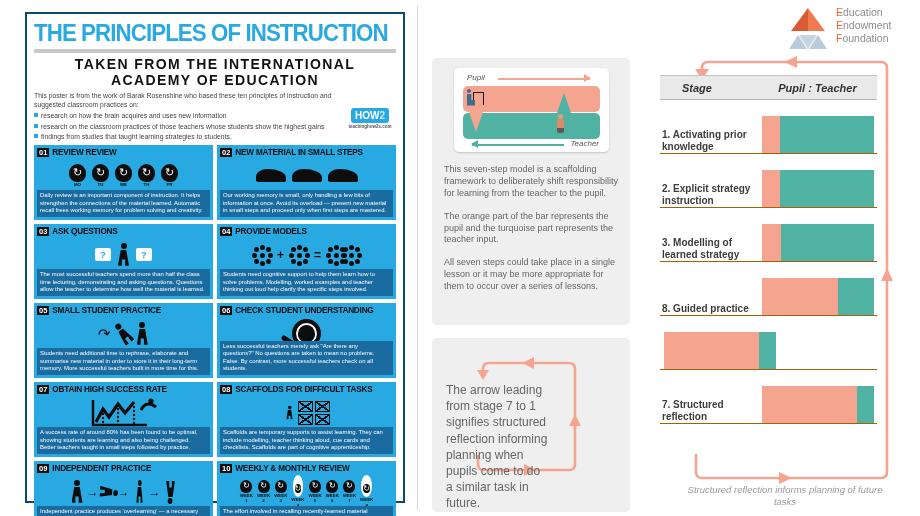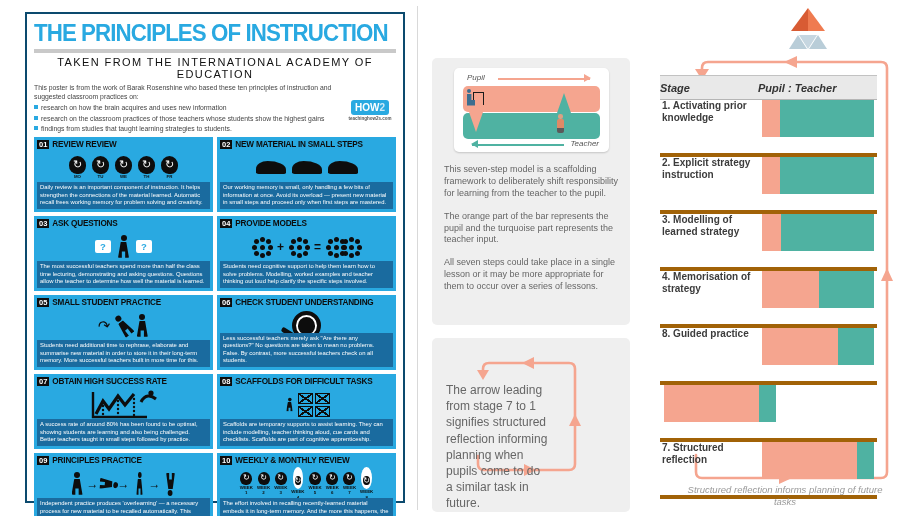--- a/index.html
+++ b/index.html
@@ -5,21 +5,21 @@
   html,body{margin:0;padding:0;background:#fff;font-family:"Liberation Sans",sans-serif;}
   #root{position:relative;width:920px;height:516px;background:#fff;overflow:hidden;}
 
   
   #poster{position:absolute;left:25px;top:12px;width:380px;height:491px;border:2px solid #0c4a6e;
           background:#fff;box-sizing:border-box;padding:5px 7px;}
   #page-edge{position:absolute;left:417px;top:6px;width:1px;height:504px;background:#d9d9d9;}
   .poster-title{color:#29A9E1;font-weight:bold;font-size:24px;letter-spacing:-1px;
                 transform:scaleX(0.93);transform-origin:left center;white-space:nowrap;}
   .poster-rule{height:4px;background:#c9c9c9;margin:2px 0 3px 0;}
-  .poster-sub{text-align:center;font-size:11px;font-weight:normal;letter-spacing:1.4px;color:#111;margin-bottom:3px;}
+  .poster-sub{text-align:center;font-size:14px;font-weight:bold;letter-spacing:1.4px;color:#111;margin-bottom:3px;}
   .intro-wrap{display:flex;align-items:flex-start;}
   .intro-left{flex:1;font-size:6.8px;color:#444;line-height:1.35;}
   .intro-para{margin:0 0 2px 0;}
   .bullet-row{display:flex;align-items:flex-start;margin-top:1px;}
   .bullet-sq{width:4px;height:4px;background:#29A9E1;margin:2px 3px 0 0;flex:none;}
   .how2-wrap{width:52px;text-align:center;margin-top:14px;}
   .how2-box{display:inline-block;background:#29A9E1;border-radius:3px;padding:2px 4px;color:#fff;
             font-weight:bold;font-size:10px;letter-spacing:0;}
   .how2-two{color:#cdeaf8;}
   .how2-site{font-size:4.5px;color:#555;font-weight:bold;margin-top:1px;}
@@ -113,23 +113,23 @@
 
   
   #right{position:absolute;left:650px;top:0;width:270px;height:516px;}
   #flow-arrow{position:absolute;left:0;top:0;}
   #eef-logo{position:absolute;left:136px;top:6px;display:flex;align-items:flex-start;}
   .eef-text{margin-left:6px;font-size:10.5px;line-height:1.25;color:#8c8c8c;}
   .eef-init{color:#E8643C;}
   #stage-table{position:absolute;left:10px;top:75px;width:217px;}
   .t-header{height:23px;background:#e9e9e9;border-top:1px solid #c2c2c2;border-bottom:1px solid #b5b5b5;
             display:flex;align-items:center;font-size:11px;font-style:italic;font-weight:bold;color:#333;}
-  .t-header .h-stage{width:98px;box-sizing:border-box;}
-  .t-header .h-ratio{flex:1;}
-  .t-row{height:53px;border-bottom:4px solid #a16207;display:flex;align-items:flex-start;}
+  .t-header .h-stage{width:98px;padding-left:22px;box-sizing:border-box;}
+  .t-header .h-ratio{flex:1;text-align:center;}
+  .t-row{height:53px;border-bottom:1px solid #a16207;display:flex;align-items:flex-end;}
   .t-label{width:98px;font-size:10px;font-weight:bold;color:#3c3c3c;line-height:1.2;padding-left:2px;box-sizing:border-box;}
   .ratio-bar{width:112px;height:37px;display:flex;margin-left:4px;}
   .ratio-bar .seg{height:100%;}
   #footer-note{position:absolute;left:30px;top:484px;width:210px;text-align:center;
                font-size:9.5px;font-style:italic;color:#9a9a9a;line-height:1.3;}
 </style>
 </head>
 <body>
 
 <div id="root">
@@ -301,21 +301,21 @@
             <span class="scaf-cell"></span>
             <span class="scaf-cell"></span>
           </span>
         </div>
         <div class="cap">Scaffolds are temporary supports to assist learning. They can include modelling, teacher thinking aloud, cue cards and checklists. Scaffolds are part of cognitive apprenticeship.</div>
       </div>
 
       <div class="sec">
         <div class="sec-head">
             <span class="num">09</span>
-            <span class="sec-title">PRINCIPLES PRACTICE</span>
+            <span class="sec-title">INDEPENDENT PRACTICE</span>
           </div>
         <div class="icon-zone" style="gap:3px">
           <span class="person"></span>
           <span class="op g-arrow"></span>
           <span class="person pose2"></span>
           <span class="op g-arrow"></span>
           <span class="person pose3"></span>
           <span class="op g-arrow"></span>
           <span class="person pose4"></span>
         </div>
@@ -421,20 +421,25 @@
     </svg>
 
     <div id="eef-logo">
       <svg width="44" height="46" viewBox="0 0 44 46">
         <polygon points="22,2 5,25 22,25" fill="#D85B33"></polygon>
         <polygon points="22,2 22,25 39,25" fill="#EF7B50"></polygon>
         <polygon points="12,29 3,43 21,43" fill="#B9CDD8"></polygon>
         <polygon points="13,29 31,29 22,43" fill="#C6D6E0"></polygon>
         <polygon points="32,29 23,43 41,43" fill="#B9CDD8"></polygon>
       </svg>
+      <div class="eef-text">
+        <div><span class="eef-init">E</span><span>ducation</span></div>
+        <div><span class="eef-init">E</span><span>ndowment</span></div>
+        <div><span class="eef-init">F</span><span>oundation</span></div>
+      </div>
     </div>
 
     <div id="stage-table">
       <div class="t-header">
         <span class="h-stage">Stage</span>
         <span class="h-ratio">Pupil : Teacher</span>
       </div>
       <div class="t-row">
         <span class="t-label">1. Activating prior knowledge</span>
         <span class="ratio-bar">
@@ -450,27 +455,20 @@
           </span>
       </div>
       <div class="t-row">
         <span class="t-label">3. Modelling of learned strategy</span>
         <span class="ratio-bar">
             <span class="seg" style="width: 17%; background: rgb(245, 165, 143);"></span>
             <span class="seg" style="width: 83%; background: rgb(79, 178, 162);"></span>
           </span>
       </div>
       <div class="t-row">
-        <span class="t-label">4. Memorisation of strategy</span>
-        <span class="ratio-bar">
-            <span class="seg" style="width: 51%; background: rgb(245, 165, 143);"></span>
-            <span class="seg" style="width: 49%; background: rgb(79, 178, 162);"></span>
-          </span>
-      </div>
-      <div class="t-row">
         <span class="t-label">8. Guided practice</span>
         <span class="ratio-bar">
             <span class="seg" style="width: 68%; background: rgb(245, 165, 143);"></span>
             <span class="seg" style="width: 32%; background: rgb(79, 178, 162);"></span>
           </span>
       </div>
       <div class="t-row">
         <span class="ratio-bar">
             <span class="seg" style="width: 85%; background: rgb(245, 165, 143);"></span>
             <span class="seg" style="width: 15%; background: rgb(79, 178, 162);"></span>

